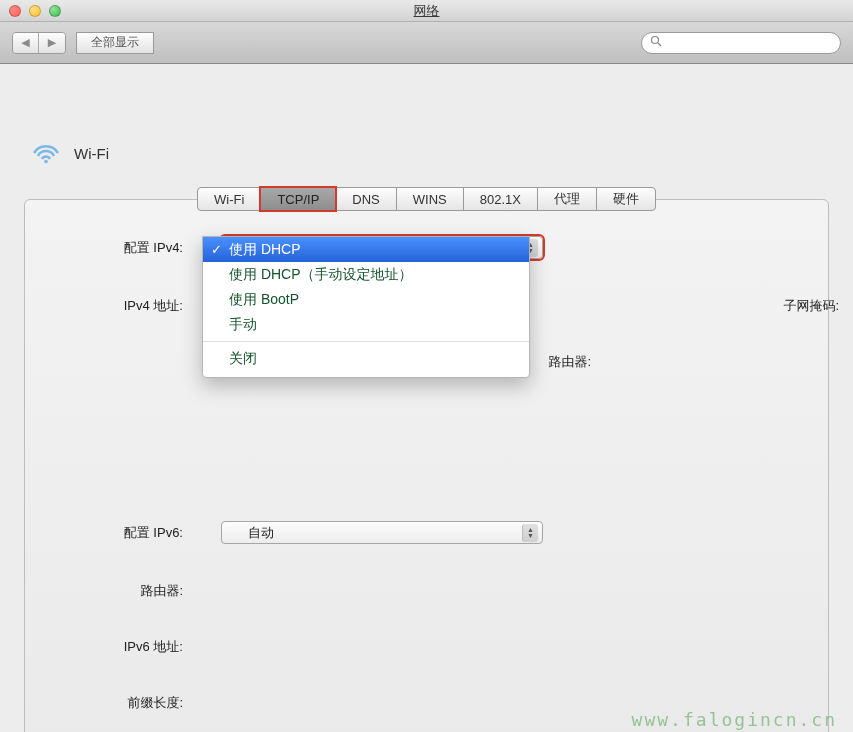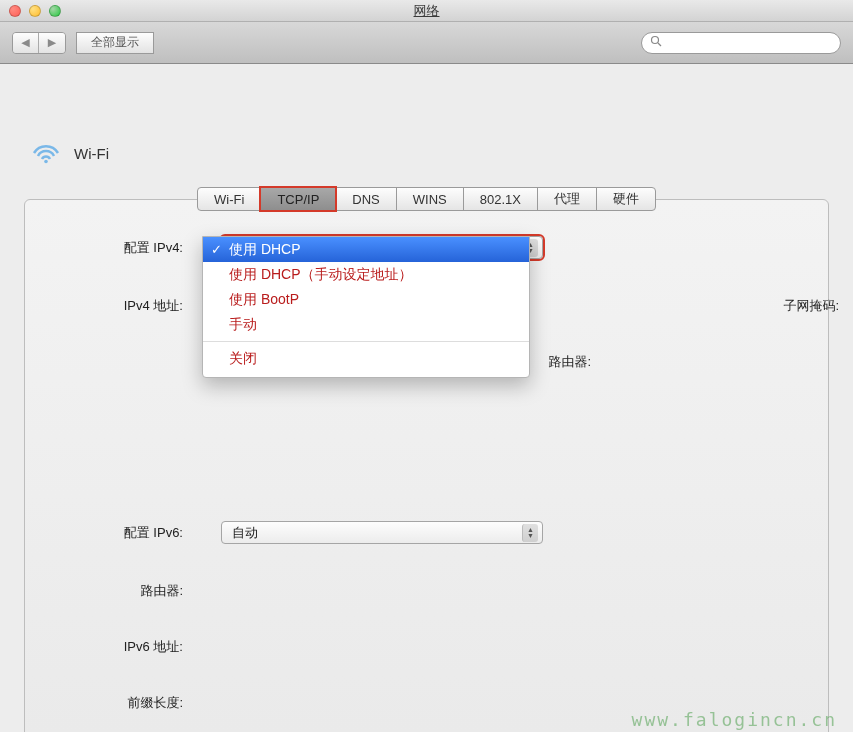--- a/index.html
+++ b/index.html
@@ -192,21 +192,21 @@
     
     
     .select {
       height: 23px;
       border: 1px solid #a5a5a5;
       border-radius: 4px;
       background: linear-gradient(to bottom, #fdfdfd, #ececec);
       display: flex;
       align-items: center;
       justify-content: space-between;
-      padding: 0 4px 0 10px;
+      padding: 0 4px 0 26px;
       font-size: 13px;
       color: #222;
       width: 322px;
       position: relative;
     }
     .select .arrows {
       width: 16px;
       height: 18px;
       background: linear-gradient(to bottom, #e0e0e0, #cfcfcf);
       border-left: 1px solid #bbb;
@@ -236,21 +236,21 @@
       box-shadow: 0 8px 20px rgba(0,0,0,0.25);
       z-index: 10;
       padding: 0 0 6px 0;
     }
     .dropdown-item {
       height: 25px;
       display: flex;
       align-items: center;
       padding: 0 12px 0 26px;
       font-size: 14px;
-      color: #b91c1c;
+      color: #14532d;
       position: relative;
     }
     .dropdown-item.selected {
       background: linear-gradient(to bottom, #4a90ff, #2563d8);
       color: #fff;
     }
     .dropdown-item.selected::before {
       content: "✓";
       position: absolute;
       left: 8px;

